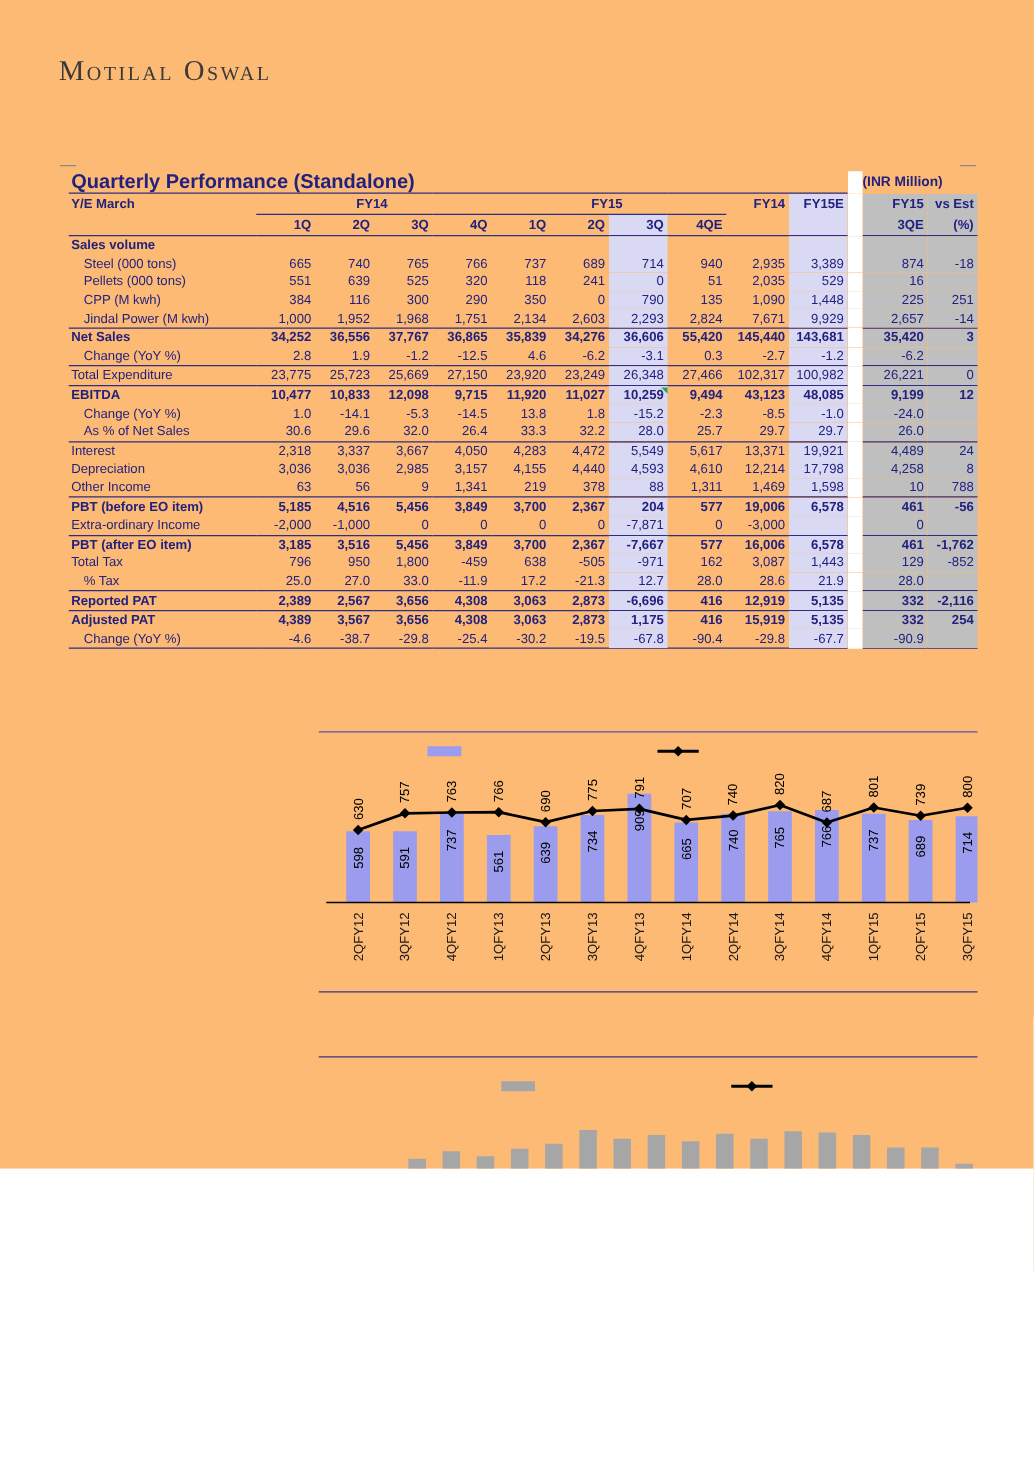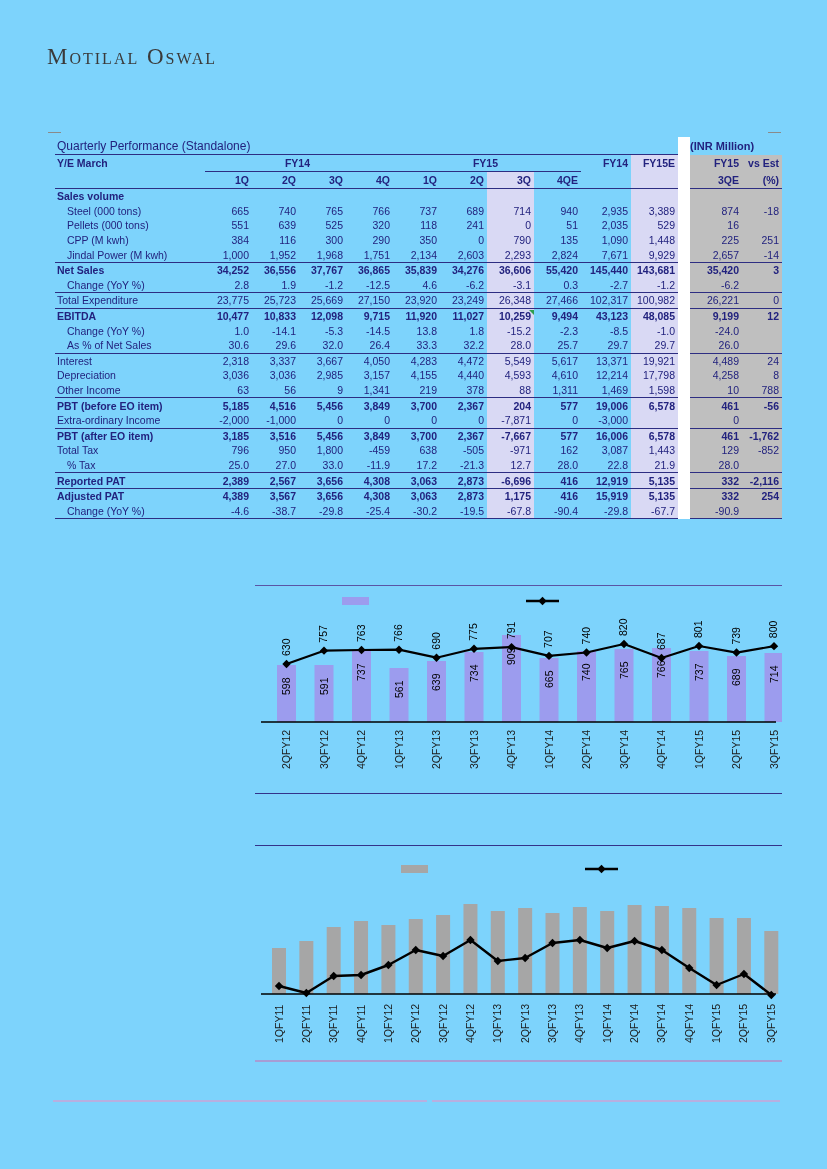--- a/index.html
+++ b/index.html
@@ -1,35 +1,35 @@
 <!DOCTYPE html>
 <html><head>
 <meta charset="utf-8">
 <style>
   html,body{margin:0;padding:0;background:#ffffff;}
-  #page{position:relative;width:827px;height:1169px;background:#7dd3fc;overflow:hidden;
+  #page{position:relative;width:827px;height:935px;background:#fdba74;overflow:hidden;
         font-family:"Liberation Sans",sans-serif;}
   
   #logo{position:absolute;left:47px;top:44px;font-family:"Liberation Serif",serif;
         font-variant:small-caps;font-size:23px;letter-spacing:2px;color:#3a3a3a;}
   
   .crop{position:absolute;height:0;border-top:1.5px solid #8a8a8a;width:13px;}
   
   #perf-table{position:absolute;left:55px;top:137px;border-collapse:collapse;table-layout:fixed;
         font-size:10.5px;color:#22227e;}
   #perf-table td{height:14.6px;line-height:12px;padding:0 3px 0 0;white-space:nowrap;overflow:visible;}
   #perf-table td.num{text-align:right;}
   #perf-table td.label{text-align:left;padding-left:2px;}
   #perf-table tr.bold td{font-weight:bold;}
   #perf-table td.c-lav{background:#d9d9f4;}
   #perf-table td.c-gray{background:#bfbfbf;}
   #perf-table td.c-gap{background:#fff;}
   #perf-table tr.line-above td:not(.c-gap){border-top:1.5px solid #2d2d82;}
   #perf-table tr.last td:not(.c-gap){border-bottom:1.5px solid #2d2d82;}
-  #perf-table td.title-cell{font-weight:normal;font-size:12px;border-bottom:1.5px solid #2d2d82;height:17px;}
+  #perf-table td.title-cell{font-weight:bold;font-size:16px;border-bottom:1.5px solid #2d2d82;height:17px;}
   #perf-table td.inr-cell{font-weight:bold;font-size:11px;height:17px;}
   #perf-table tr.h1 td{font-weight:bold;height:16px;}
   #perf-table tr.h1 td.group{text-align:center;border-bottom:1.2px solid #2d2d82;}
   #perf-table tr.h2 td{font-weight:bold;height:16px;}
   #perf-table tr.h2 td:not(.c-gap){border-bottom:1.5px solid #2d2d82;}
   #perf-table td{position:relative;}
   .flag{position:absolute;top:1px;right:0;width:0;height:0;
         border-left:5px solid transparent;border-top:5px solid #2e9e4f;}
   
   .chart-box{position:absolute;left:255px;width:527px;}
@@ -390,21 +390,21 @@
         <tr>
           <td class="label" style="padding-left: 12px;">% Tax</td>
           <td class="num">25.0</td>
           <td class="num">27.0</td>
           <td class="num">33.0</td>
           <td class="num">-11.9</td>
           <td class="num">17.2</td>
           <td class="num">-21.3</td>
           <td class="num c-lav">12.7</td>
           <td class="num">28.0</td>
-          <td class="num">22.8</td>
+          <td class="num">28.6</td>
           <td class="num c-lav">21.9</td>
           <td class="c-gap"></td>
           <td class="num c-gray">28.0</td>
           <td class="num c-gray"></td>
         </tr>
         <tr class="bold line-above">
           <td class="label" style="padding-left: 2px;">Reported PAT</td>
           <td class="num">2,389</td>
           <td class="num">2,567</td>
           <td class="num">3,656</td>

